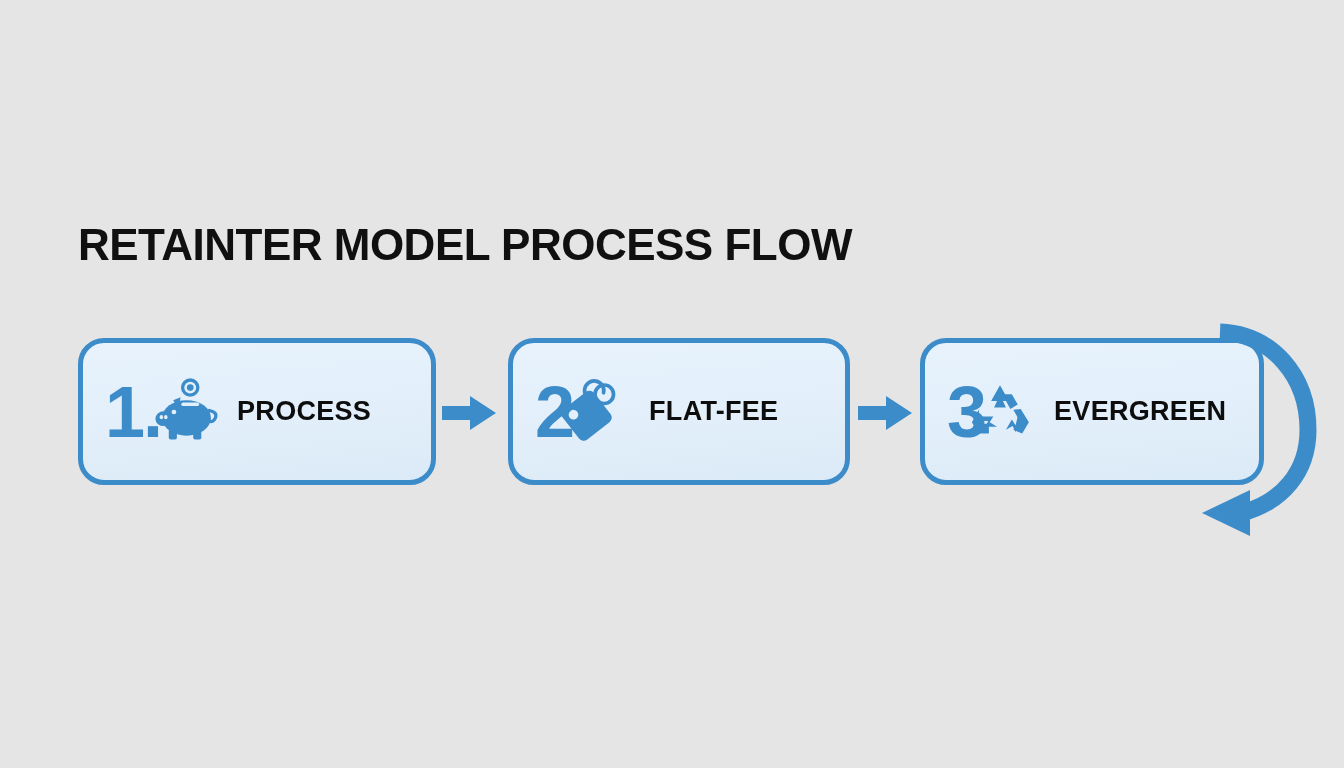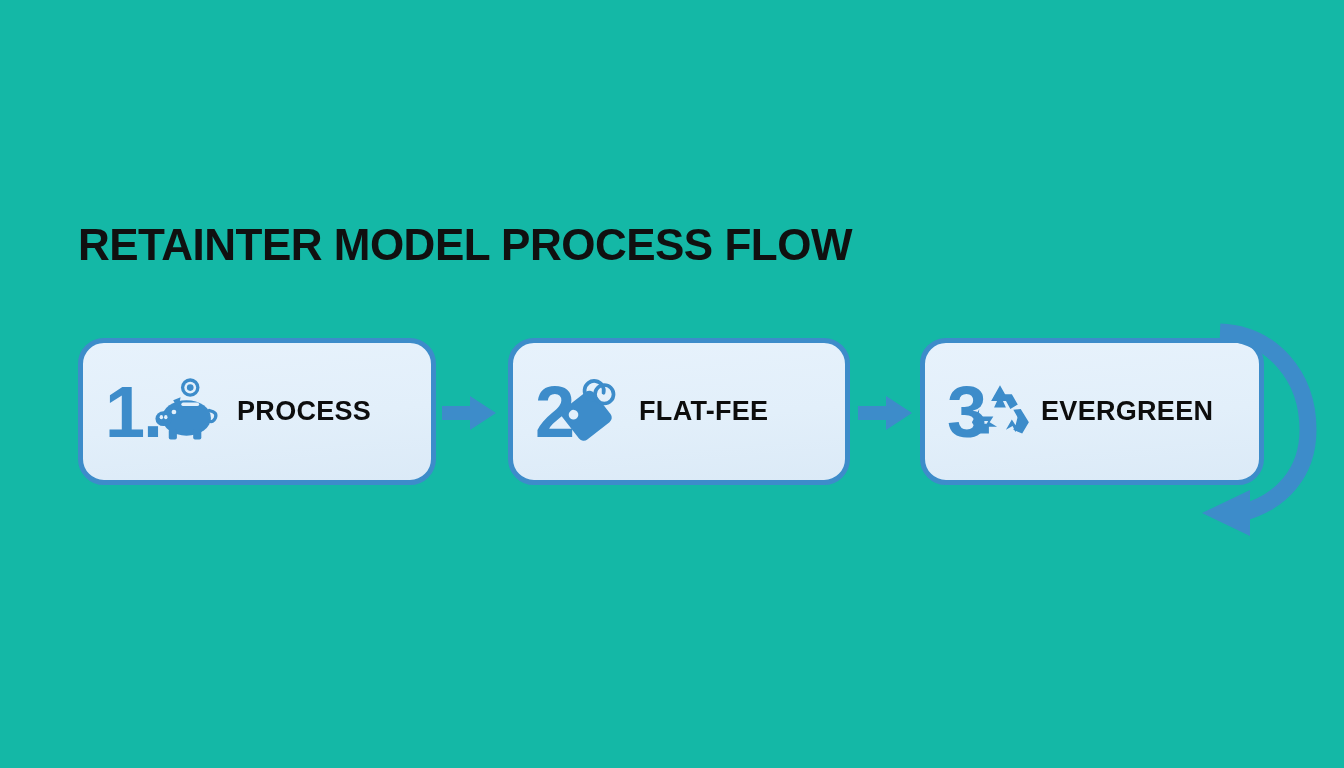--- a/index.html
+++ b/index.html
@@ -11,21 +11,21 @@
     width: 1344px;
     height: 768px;
     overflow: hidden;
     font-family: "Liberation Sans", sans-serif;
     position: relative;
   }
 
   #canvas {
     position: absolute;
     inset: 0;
-    background: #14b8a6;
+    background: #e5e5e5;
   }
 
   
   #page-title {
     position: absolute;
     left: 78px;
     top: 222px;
     font-size: 44px;
     line-height: 1.05;
     font-weight: 700;
@@ -95,22 +95,22 @@
     margin-left: 6px;
     font-family: "Liberation Sans", sans-serif;
   }
 
   
   #box-1 { left: 78px;  width: 358px; }
   #box-2 { left: 508px; width: 342px; }
   #box-3 { left: 920px; width: 344px; }
 
   #box-1 .step-label { margin-left: 12px; }
-  #box-2 .step-label { margin-left: 14px; }
-  #box-3 .step-label { margin-left: 4px; }
+  #box-2 .step-label { margin-left: 24px; }
+  #box-3 .step-label { margin-left: 17px; }
 
   
   .connector {
     position: absolute;
     top: 55px;
     width: 60px;
     height: 40px;
   }
   #connector-1 { left: 440px; }
   #connector-2 { left: 856px; }

